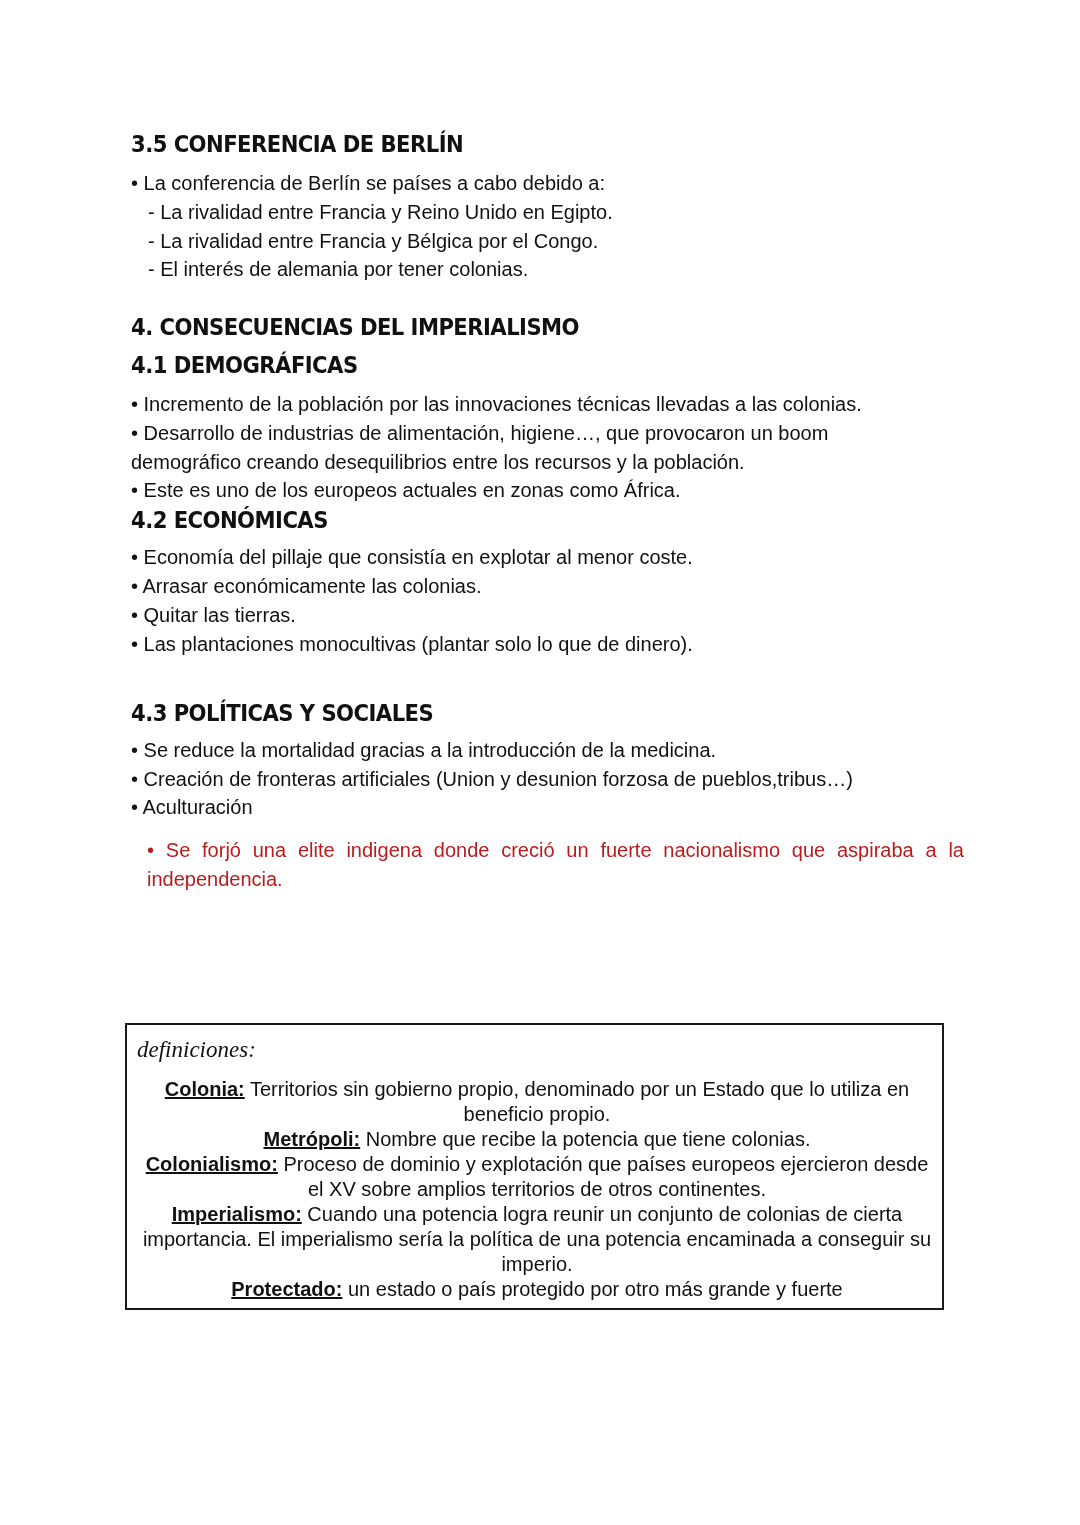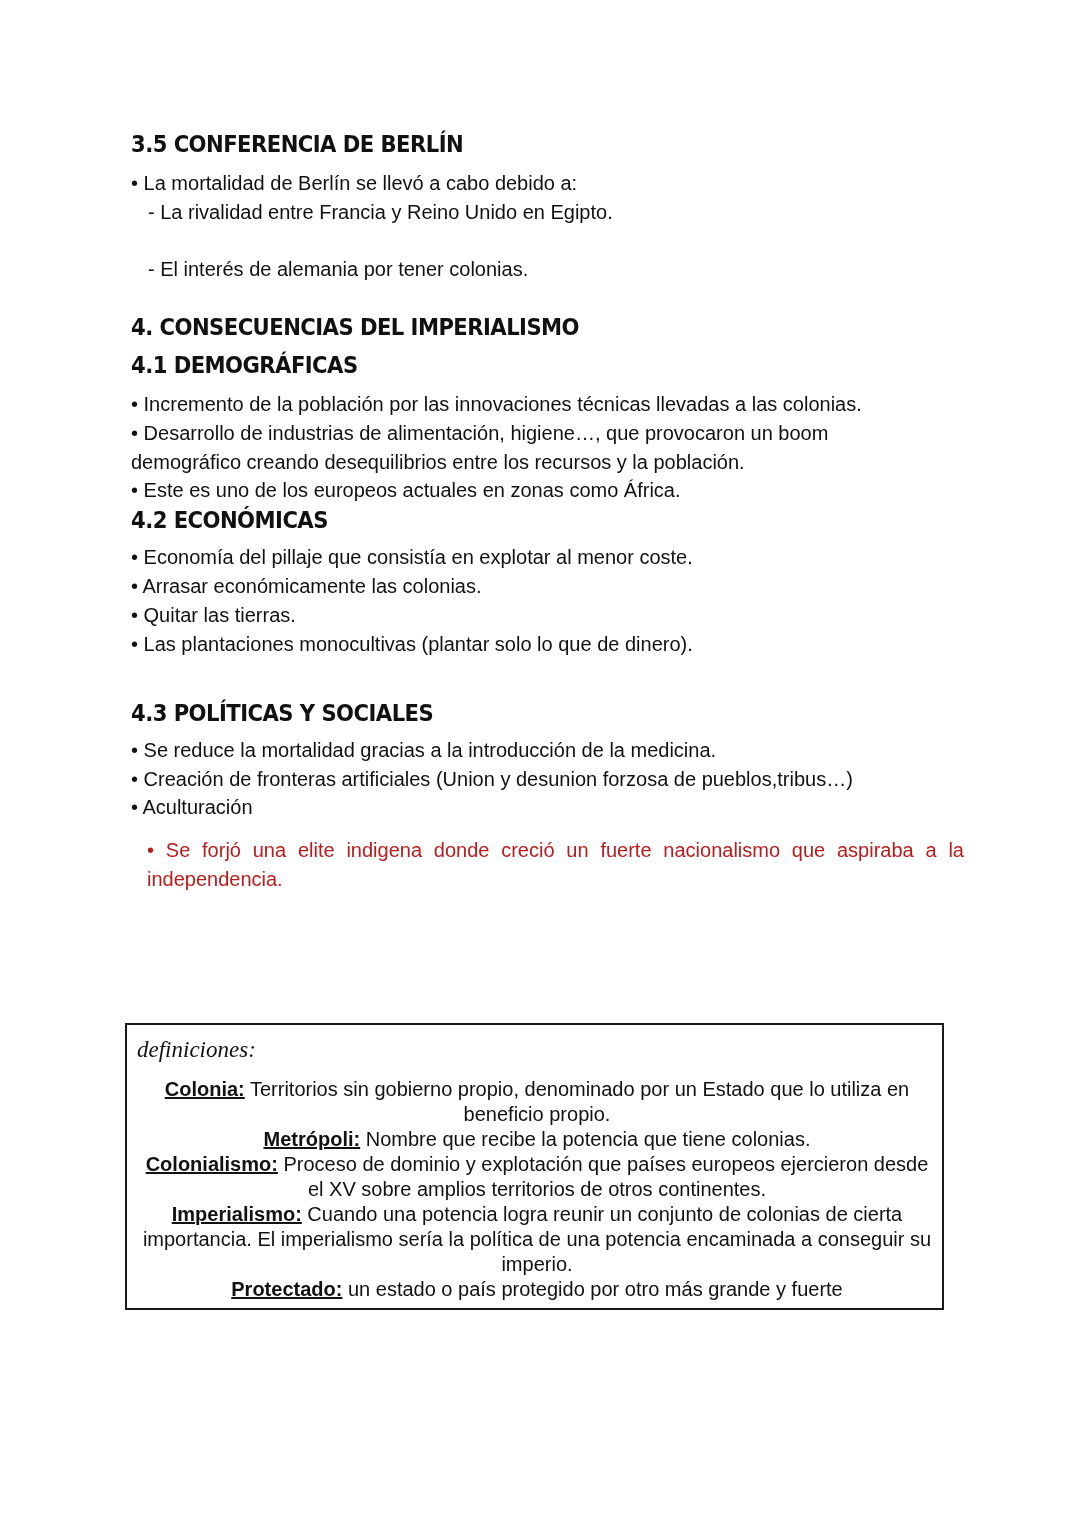--- a/index.html
+++ b/index.html
@@ -37,22 +37,23 @@
       line-height: 25px; color: #111; text-align: center;
     }
     .term { font-weight: bold; text-decoration: underline; }
   </style>
 </head>
 <body>
 
 <div class="page">
 
   <h2 class="h" style="top:131px">3.5 CONFERENCIA DE BERLÍN</h2>
-  <p class="line ind1" style="top:171px">•  La mortalidad de Berlín se llevó a cabo debido a:</p>
+  <p class="line ind1" style="top:171px">•  La conferencia de Berlín se países a cabo debido a:</p>
   <p class="line ind2" style="top:200px">- La rivalidad entre Francia y Reino Unido en Egipto.</p>
+  <p class="line ind2" style="top:229px">- La rivalidad entre Francia y Bélgica por el Congo.</p>
   <p class="line ind2" style="top:257px">- El interés de alemania por tener colonias.</p>
 
   <h1 class="h" style="top:314px">4. CONSECUENCIAS DEL IMPERIALISMO</h1>
 
   <h2 class="h" style="top:352px">4.1 DEMOGRÁFICAS</h2>
   <p class="line ind1" style="top:392px">•  Incremento de la población por las innovaciones técnicas llevadas a las colonias.</p>
   <p class="line ind1" style="top:421px">• Desarrollo de industrias de alimentación, higiene…, que provocaron un boom</p>
   <p class="line ind1" style="top:450px">demográfico creando desequilibrios entre los recursos y la población.</p>
   <p class="line ind1" style="top:478px">• Este es uno de los europeos actuales en zonas como África.</p>
 

